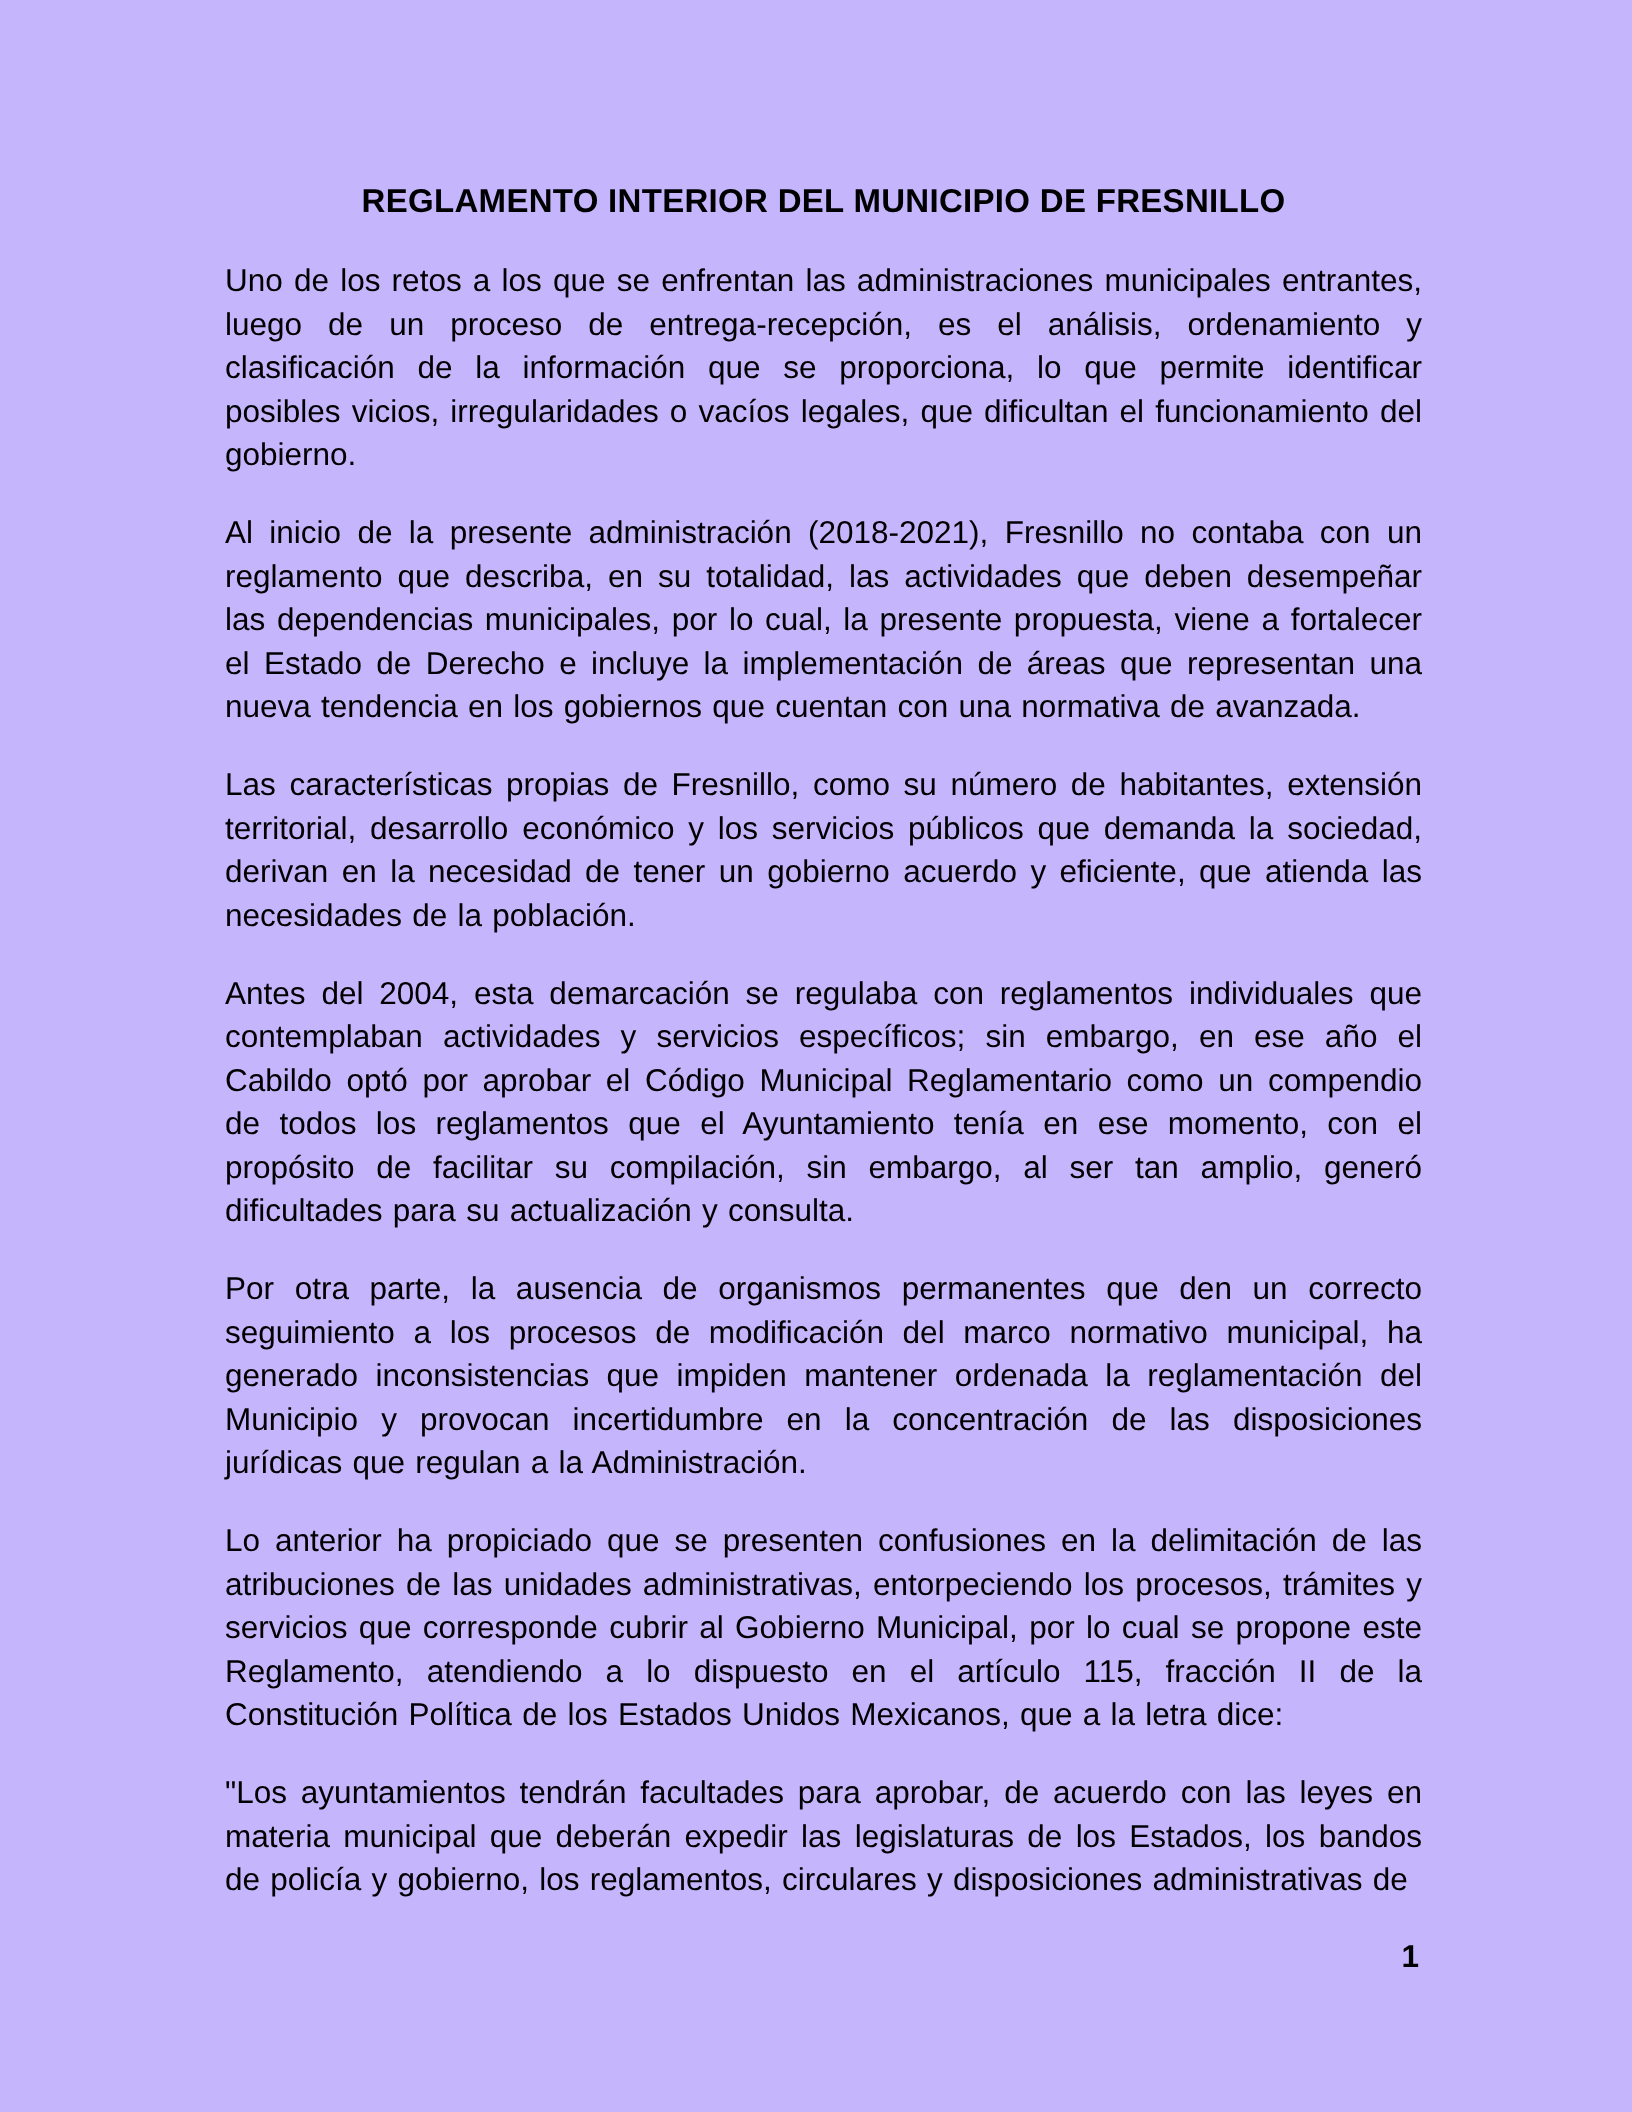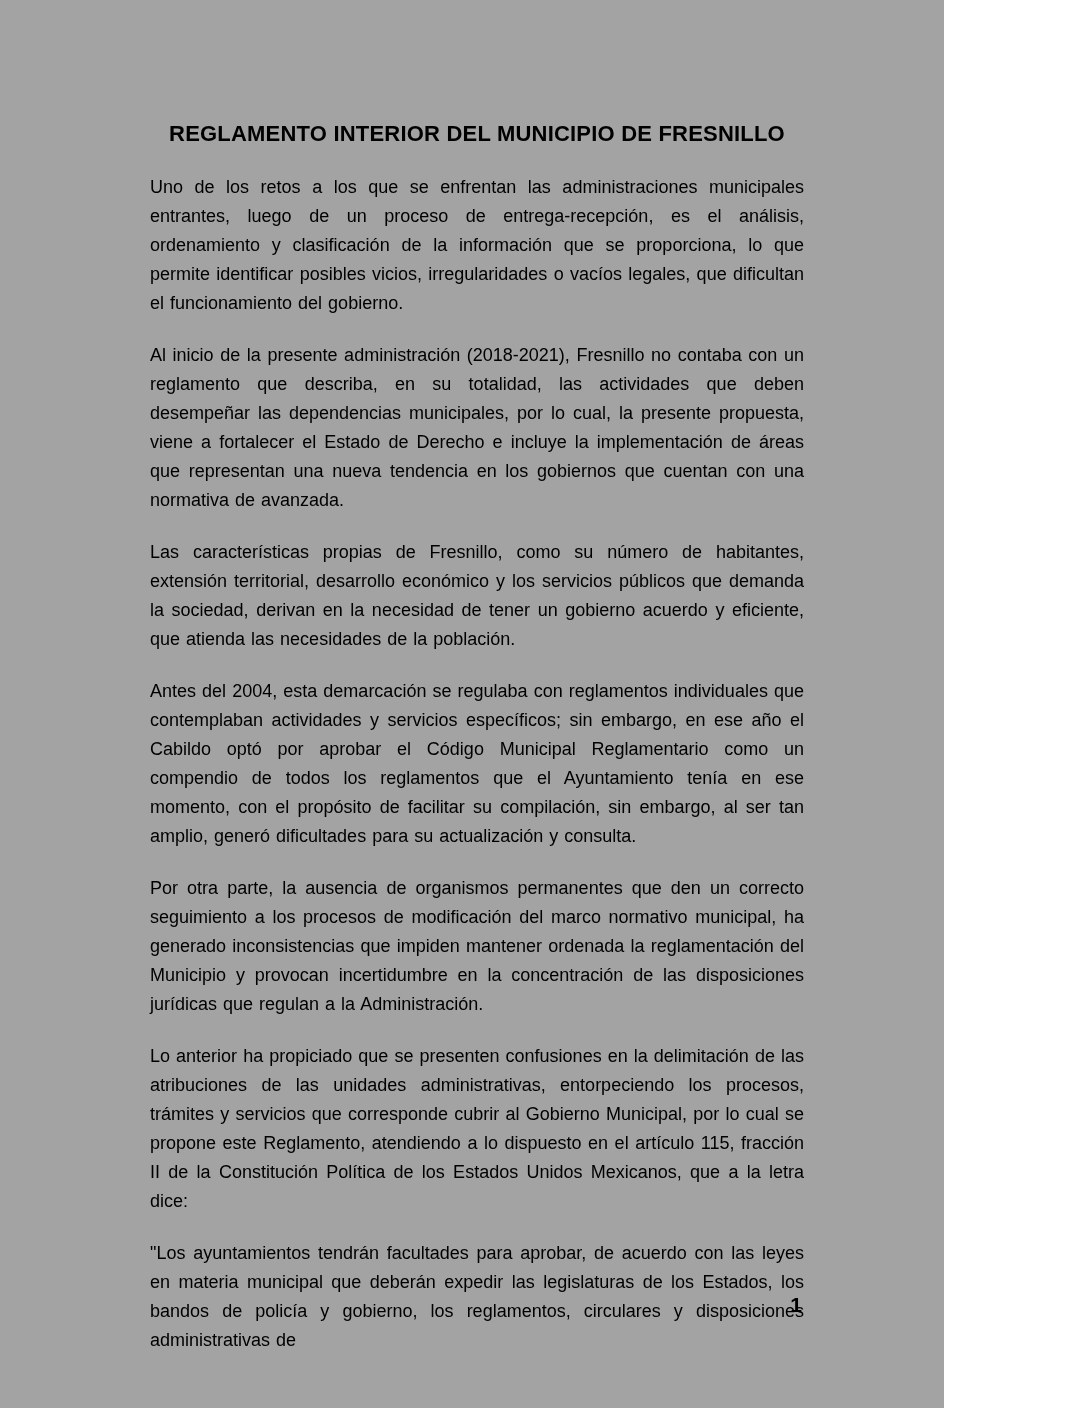--- a/index.html
+++ b/index.html
@@ -2,23 +2,23 @@
 <html><head>
 <meta charset="utf-8">
 <style>
   html, body {
     margin: 0;
     padding: 0;
     background: #ffffff;
   }
   .page {
     position: relative;
-    width: 944px;
+    width: 1088px;
     height: 1408px;
-    background: #a3a3a3;
+    background: #c4b5fd;
     box-sizing: border-box;
     padding: 122px 140px 0 150px;
     font-family: "Liberation Sans", sans-serif;
     color: #000000;
     overflow: hidden;
   }
   .doc-title {
     font-size: 22px;
     font-weight: bold;
     text-align: center;
@@ -28,21 +28,21 @@
   }
   .doc-subtitle {
     font-size: 22px;
     font-weight: bold;
     text-align: center;
     margin: 0 0 26px 0;
     line-height: 1.1;
     letter-spacing: 0.2px;
   }
   .doc-body p {
-    font-size: 18px;
+    font-size: 21px;
     line-height: 29px;
     font-weight: 400;
     text-align: justify;
     margin: 0 0 23px 0;
     word-spacing: 1px;
   }
   .doc-body p:last-child {
     margin-bottom: 0;
   }
   .page-number {

